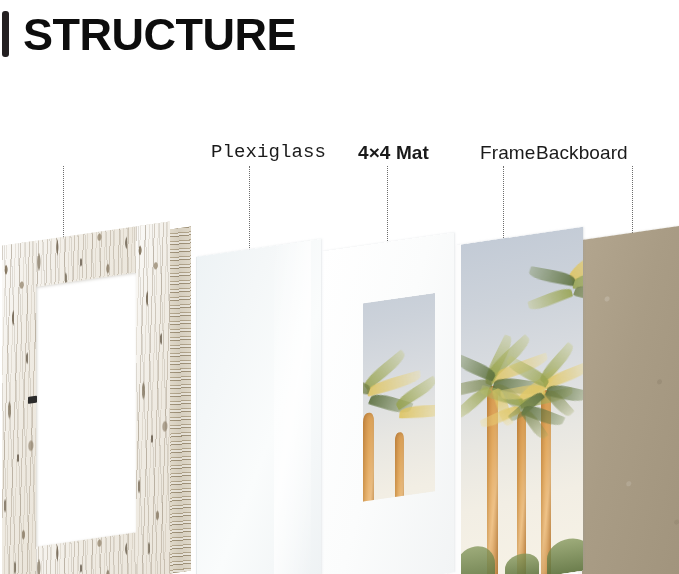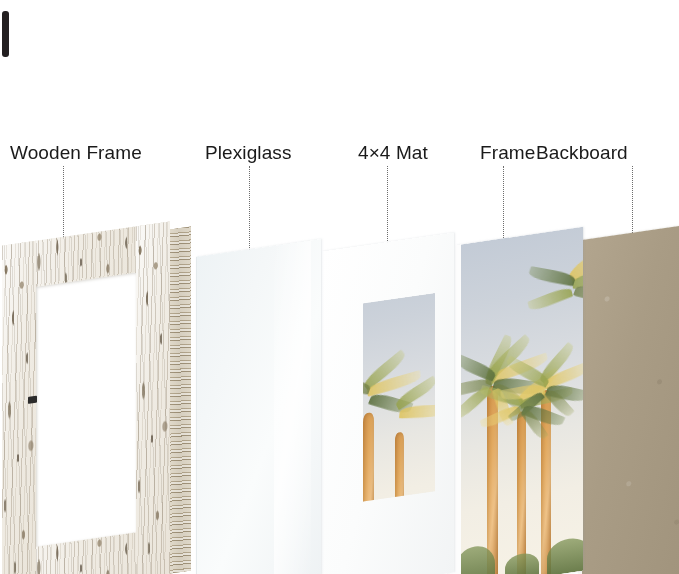--- a/index.html
+++ b/index.html
@@ -252,25 +252,25 @@
     box-shadow: 1px 0 2px rgba(120,110,92,.25);
   }
 </style>
 </head>
 <body>
 
 <div id="page">
 
   <div class="title-row">
     <div class="title-bar"></div>
-  </div>
-
-  <div class="label" style="left:10px; top:143px;">Wooden Frame</div>
-  <div class="label" style="left:205px; top:143px;">Plexiglass</div>
-  <div class="label" style="left:358px; top:143px;">4×4 Mat</div>
+    <div class="title-text">STRUCTURE</div>
+  </div>
+
+  <div class="label" style="left:211px; top:143px;font-family:Liberation Mono, monospace;">Plexiglass</div>
+  <div class="label" style="left:358px; top:143px;font-weight:bold;">4×4 Mat</div>
   <div class="label" style="left:480px; top:143px;">Frame</div>
   <div class="label" style="left:536px; top:143px;">Backboard</div>
 
   <div class="leader" style="left:63px;  top:166px; height:99px;"></div>
   <div class="leader-dot" style="left:59px;  top:263px;"></div>
 
   <div class="leader" style="left:249px; top:166px; height:106px;"></div>
   <div class="leader-dot" style="left:245px; top:270px;"></div>
 
   <div class="leader" style="left:387px; top:166px; height:107px;"></div>

